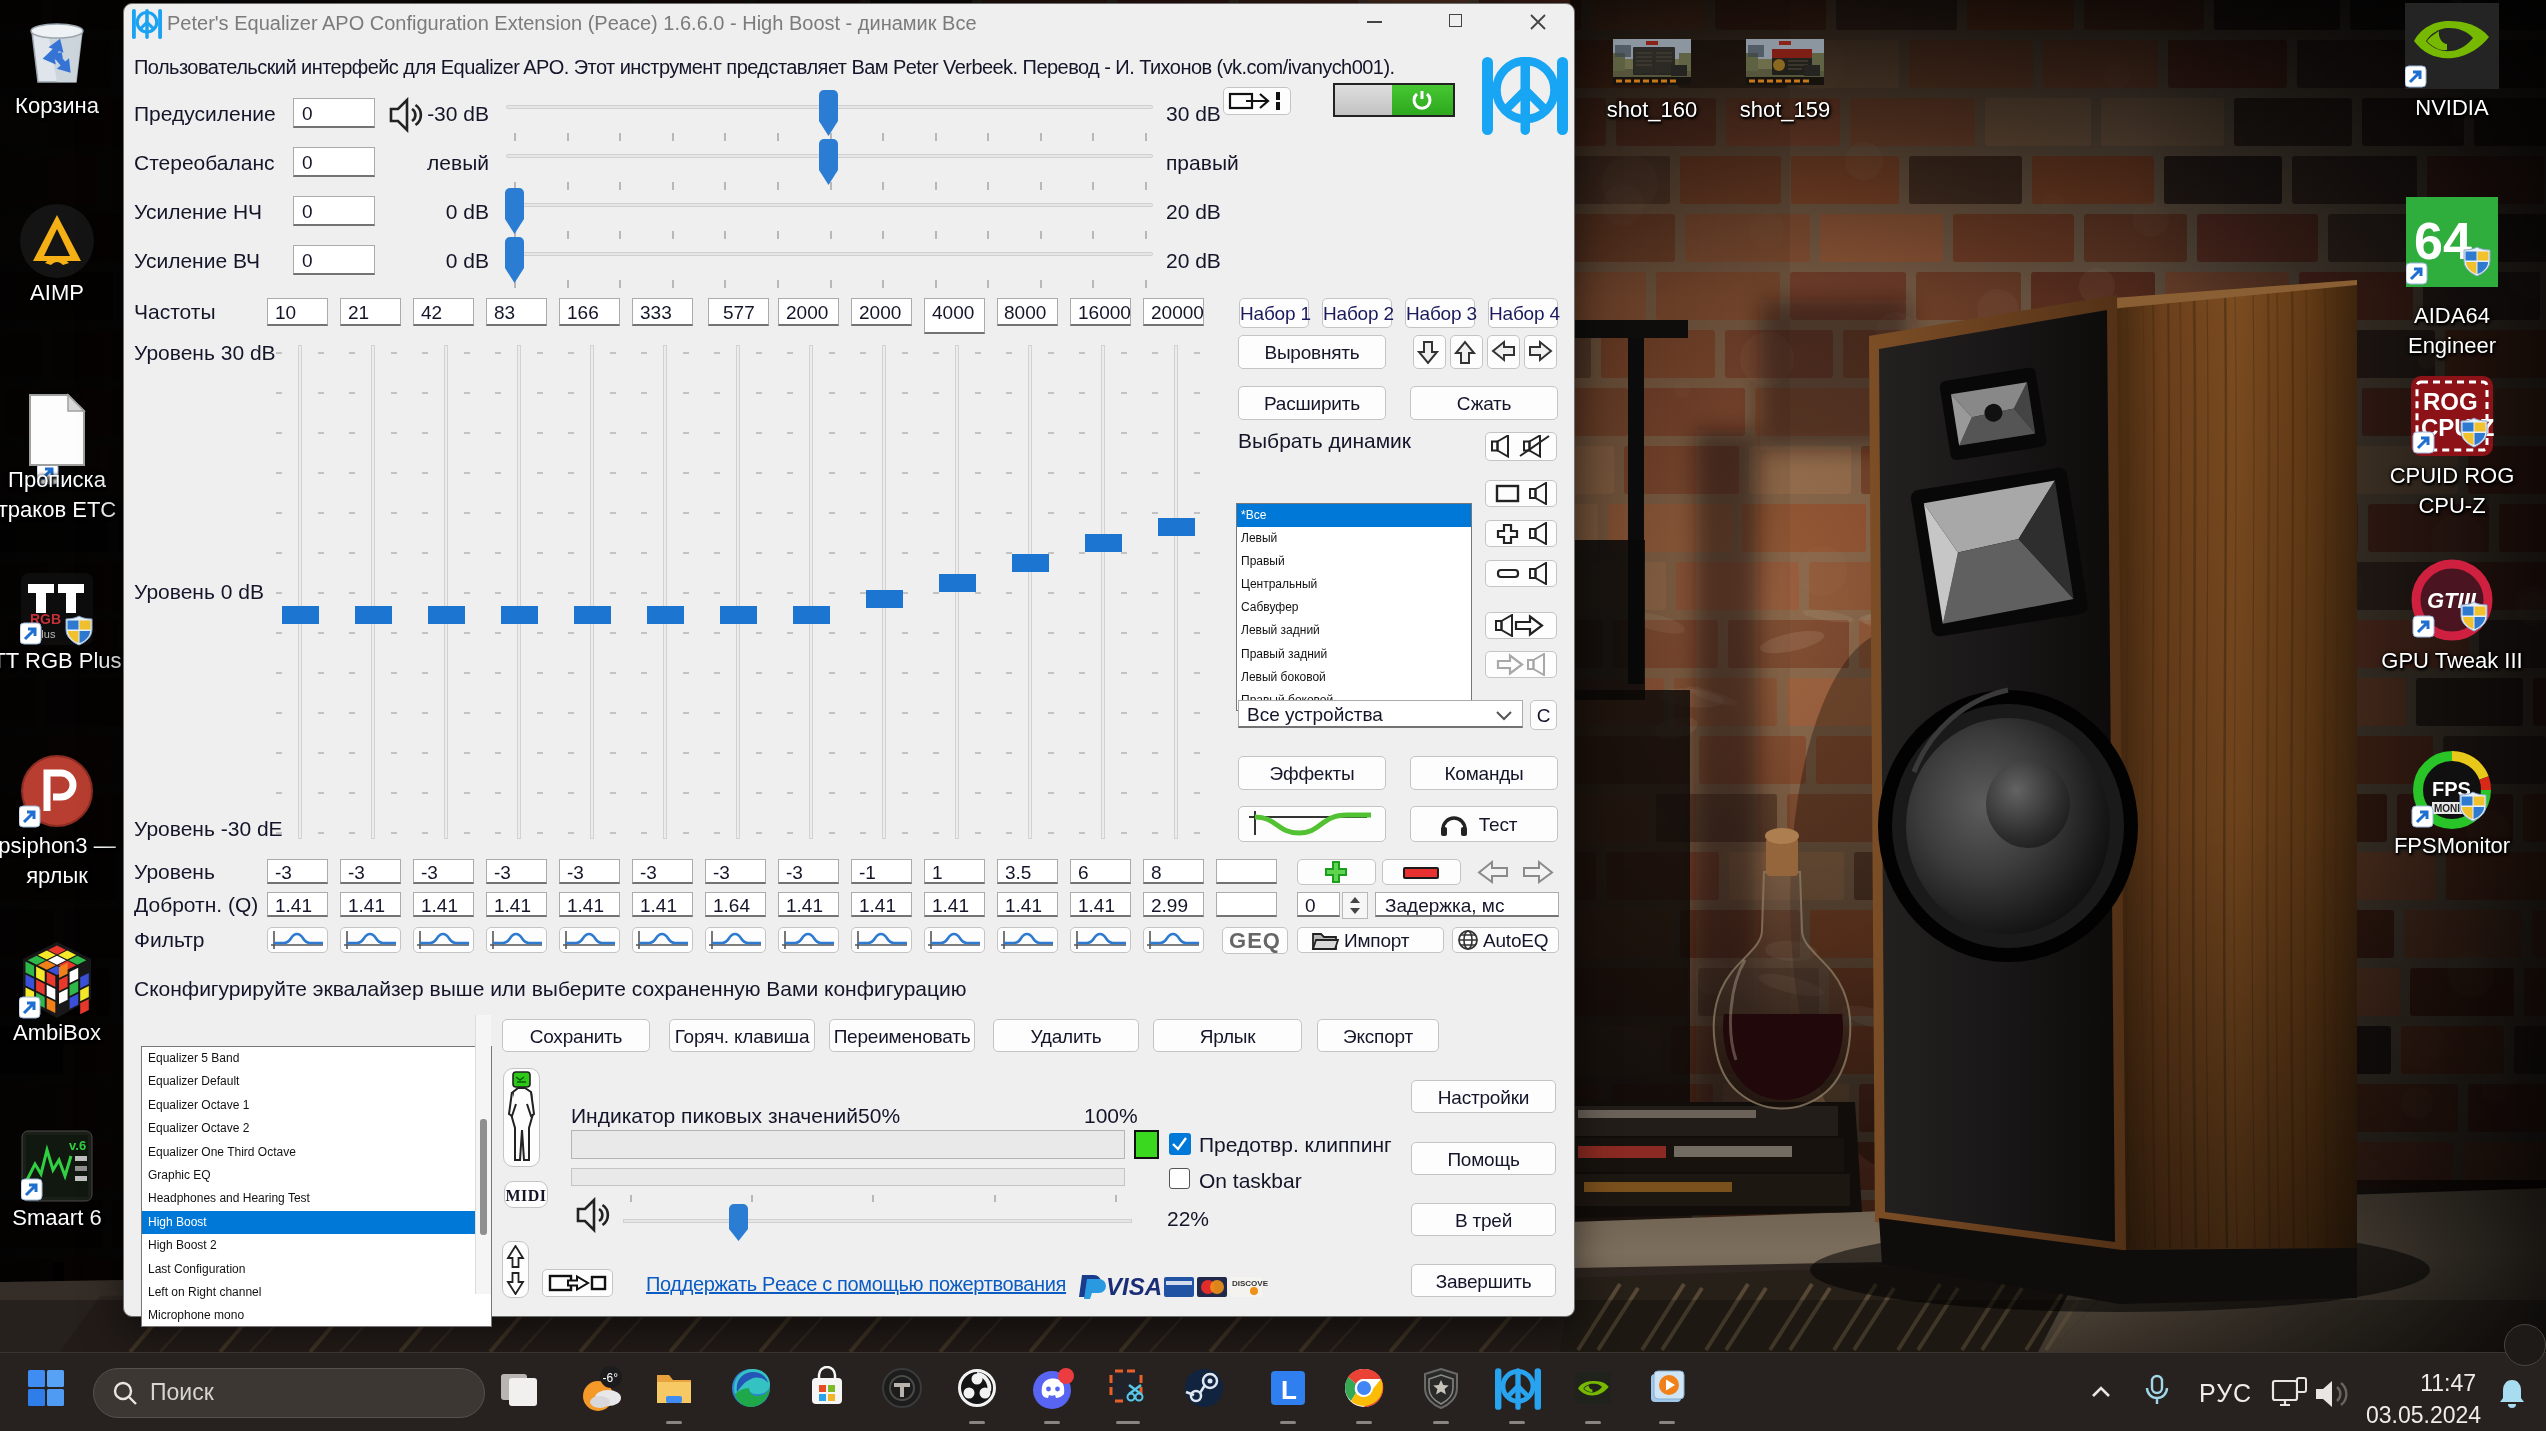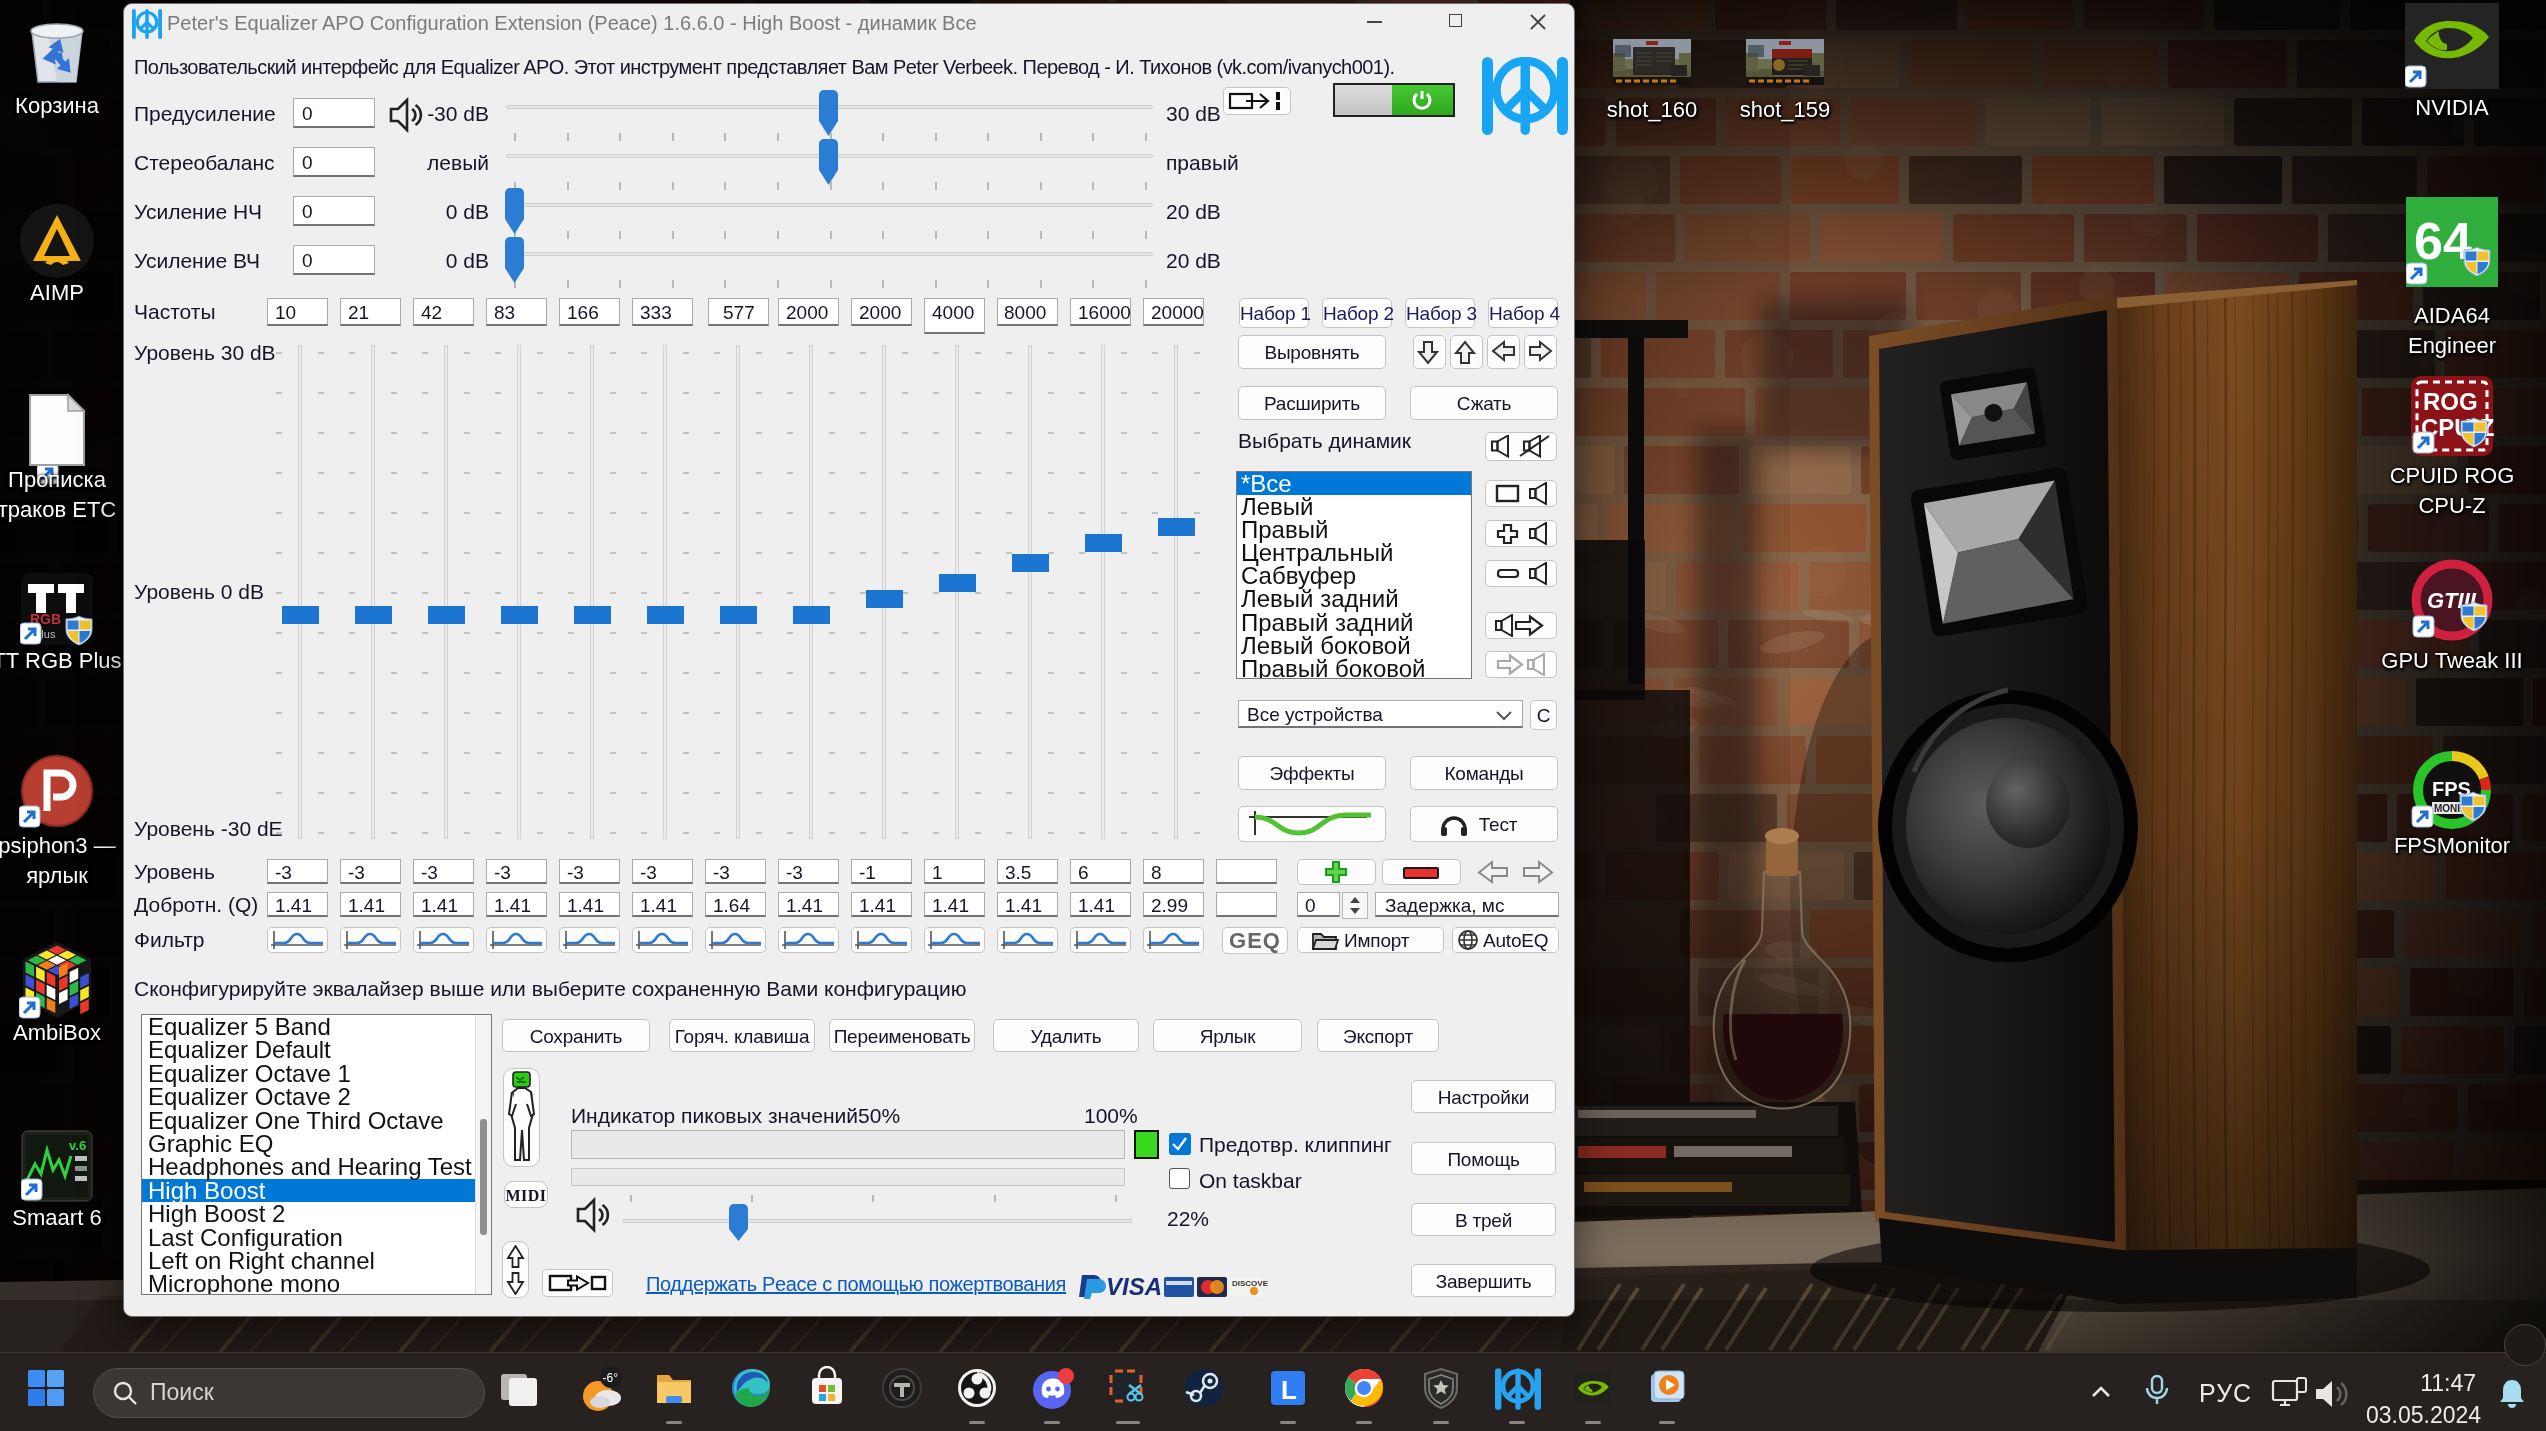--- a/index.html
+++ b/index.html
@@ -7,21 +7,21 @@
 .dlab { position:absolute; text-align:center; color:#fff; font-size:22px;
   text-shadow: 1px 1px 3px #000, 0 0 4px #000, 1px 2px 2px #000; white-space:nowrap; overflow:visible; }
 #win { position:absolute; left:123px; top:3px; width:1452px; height:1314px;
   background:#efefef; border:1px solid #6f6f6f; border-radius:9px;
   box-shadow: 0 12px 40px rgba(0,0,0,0.55); color:#111; }
 .t21 { position:absolute; font-size:21px; color:#15152a; white-space:nowrap; }
 .btn { position:absolute; background:#fdfdfd; border:1px solid #c4c4c4; border-radius:5px;
   font-size:19px; color:#15152a; text-align:center; white-space:nowrap; letter-spacing:-0.2px; }
 .inp { position:absolute; background:#fff; border:1px solid #ababab; border-bottom:2px solid #737373;
   font-size:19px; color:#15152a; white-space:nowrap; overflow:hidden; }
-.lbox { position:absolute; background:#fff; border:1px solid #777; font-size:24px; color:#111; overflow:hidden; }
+.lbox { position:absolute; background:#fff; border:1px solid #777; font-size:12px; color:#111; overflow:hidden;margin-top:32px; }
 .trtime { position:absolute; left:2366px; width:110px; text-align:right; font-size:23px; color:#f0ede9; line-height:30px; white-space:nowrap; }
 </style></head><body>
 <div id="desk">
     <svg width="2546" height="1352" viewBox="0 0 2546 1352" xmlns="http://www.w3.org/2000/svg" style="position:absolute;left:0;top:0">
       <defs>
 <linearGradient id="shL" x1="0" y1="0" x2="1" y2="0">
           <stop offset="0" stop-color="#000" stop-opacity="0.96"></stop>
           <stop offset="0.45" stop-color="#000" stop-opacity="0.82"></stop>
           <stop offset="0.8" stop-color="#050302" stop-opacity="0.45"></stop>
           <stop offset="1" stop-color="#000" stop-opacity="0.12"></stop>

